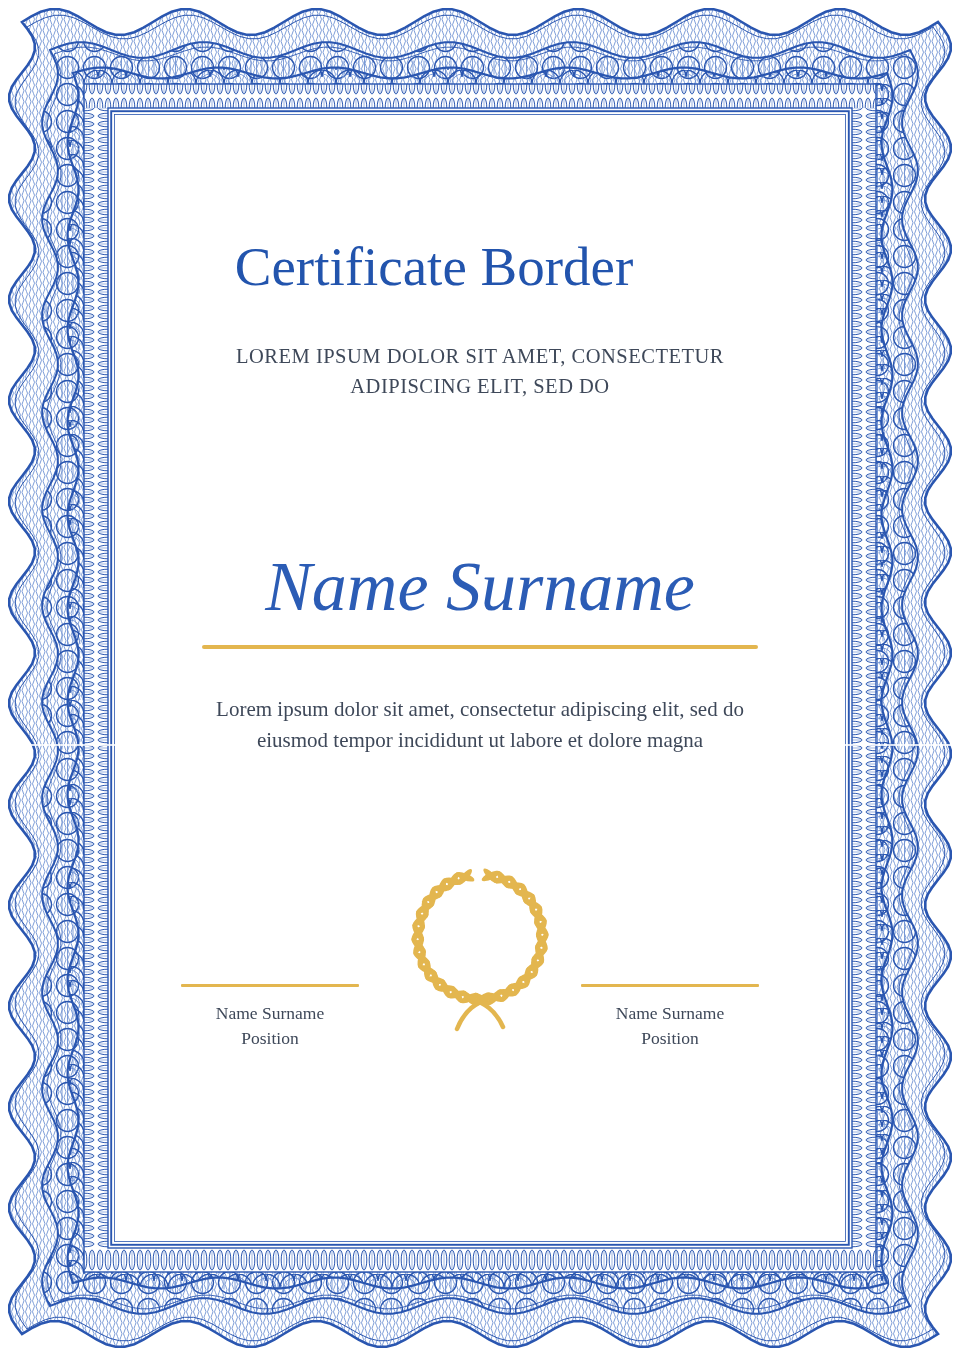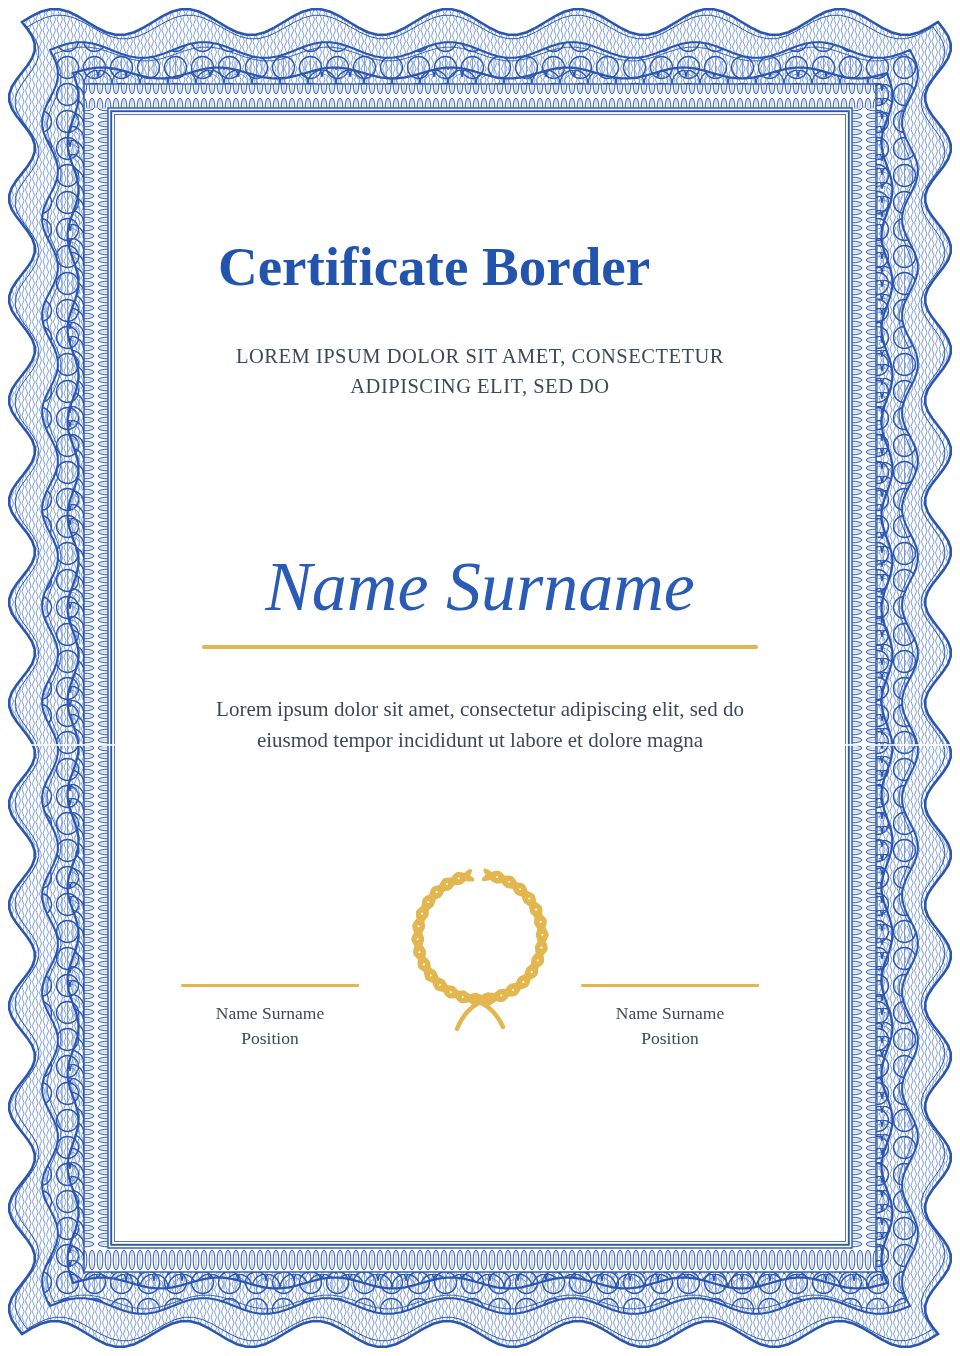--- a/index.html
+++ b/index.html
@@ -6,21 +6,21 @@
   body{
     width:960px;height:1356px;position:relative;overflow:hidden;
     background:#ffffff;
     font-family:"Liberation Serif","DejaVu Serif",serif;
   }
   #border-svg{position:absolute;left:0;top:0;width:960px;height:1356px;display:block;}
   .crease{position:absolute;left:0;top:744px;width:960px;height:2px;background:rgba(255,255,255,.8);}
   .content{position:absolute;left:0;top:0;width:960px;height:1356px;}
   .title{
     position:absolute;left:0;top:236px;width:868px;text-align:center;
-    font-size:55px;line-height:62px;font-weight:700;color:#2254ad;
+    font-size:55px;line-height:62px;font-weight:400;color:#2254ad;
   }
   .subtitle{
     position:absolute;left:190px;top:341px;width:580px;text-align:center;
     font-size:20.5px;line-height:30px;letter-spacing:.5px;color:#3e4859;
   }
   .script-name{
     position:absolute;left:0;top:546px;width:960px;text-align:center;
     font-size:70px;line-height:82px;font-style:italic;color:#2b5cb5;
   }
   .gold-rule{

